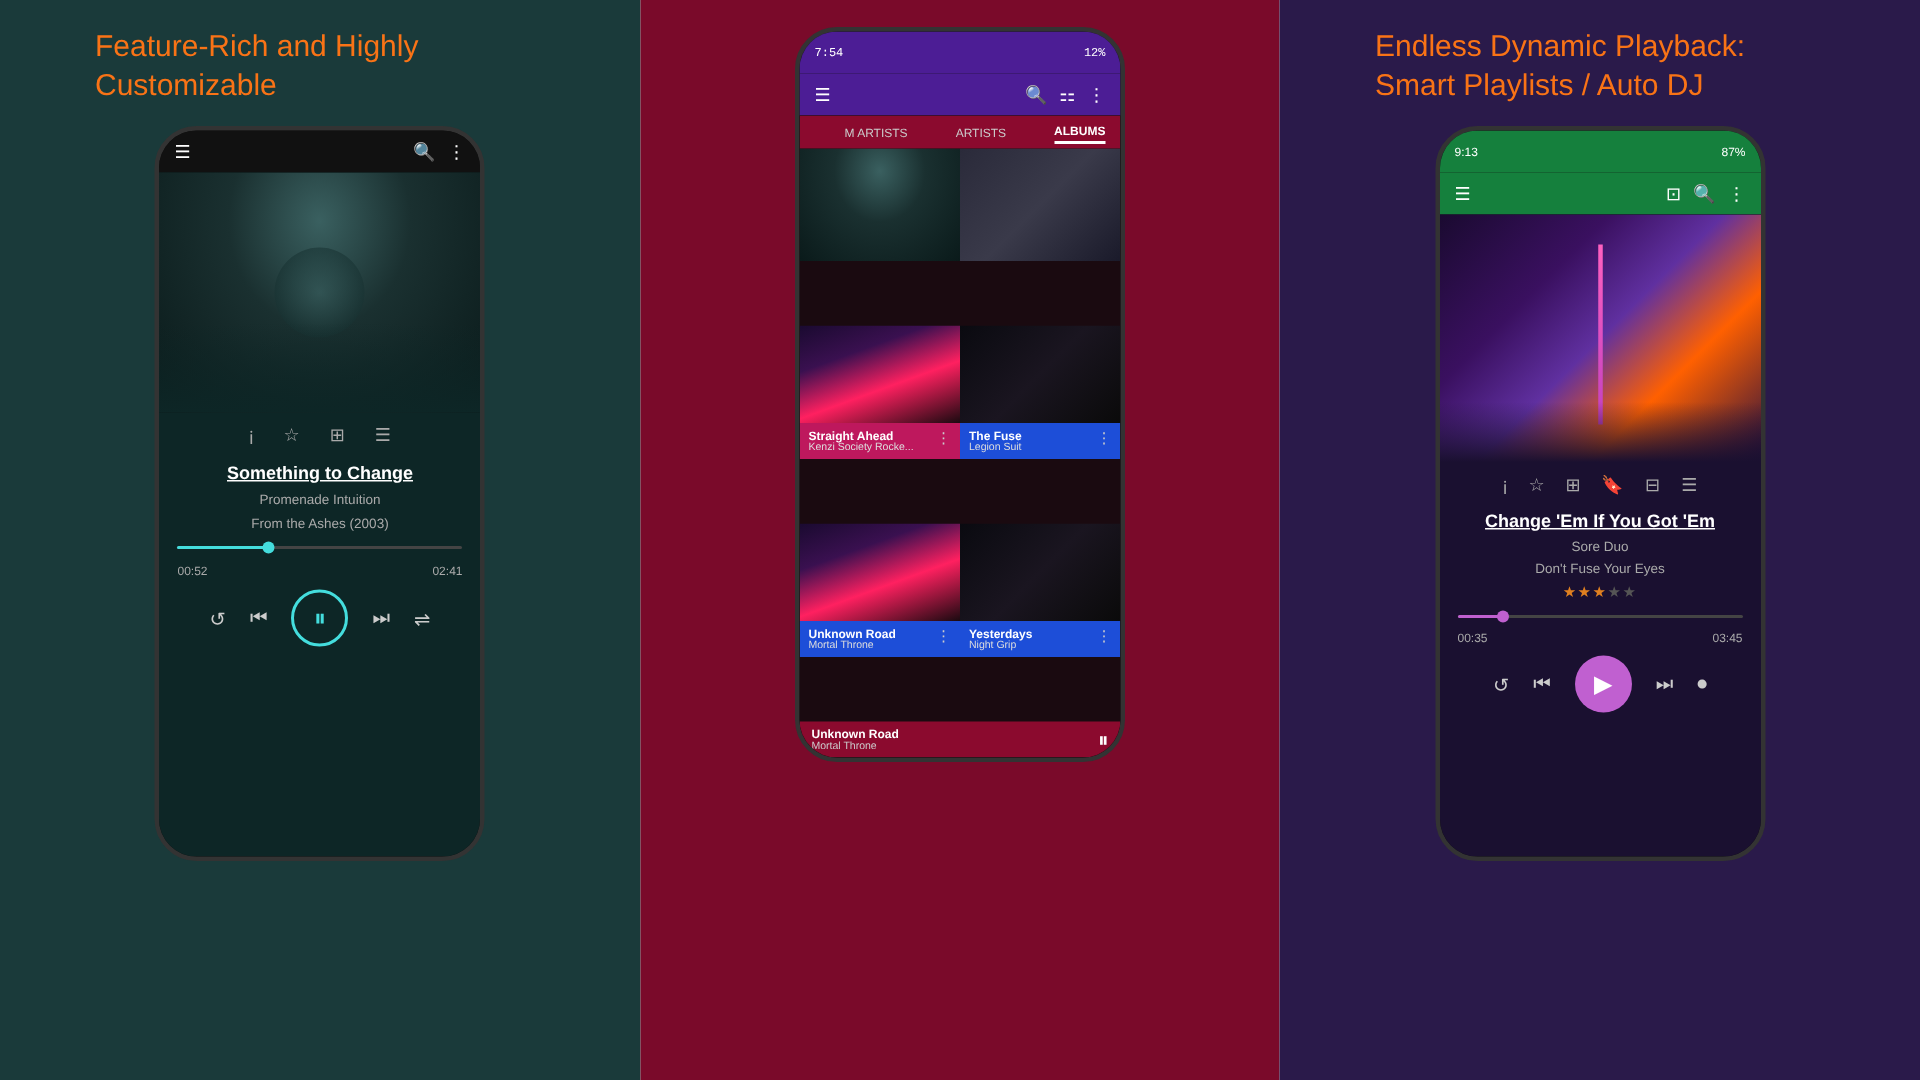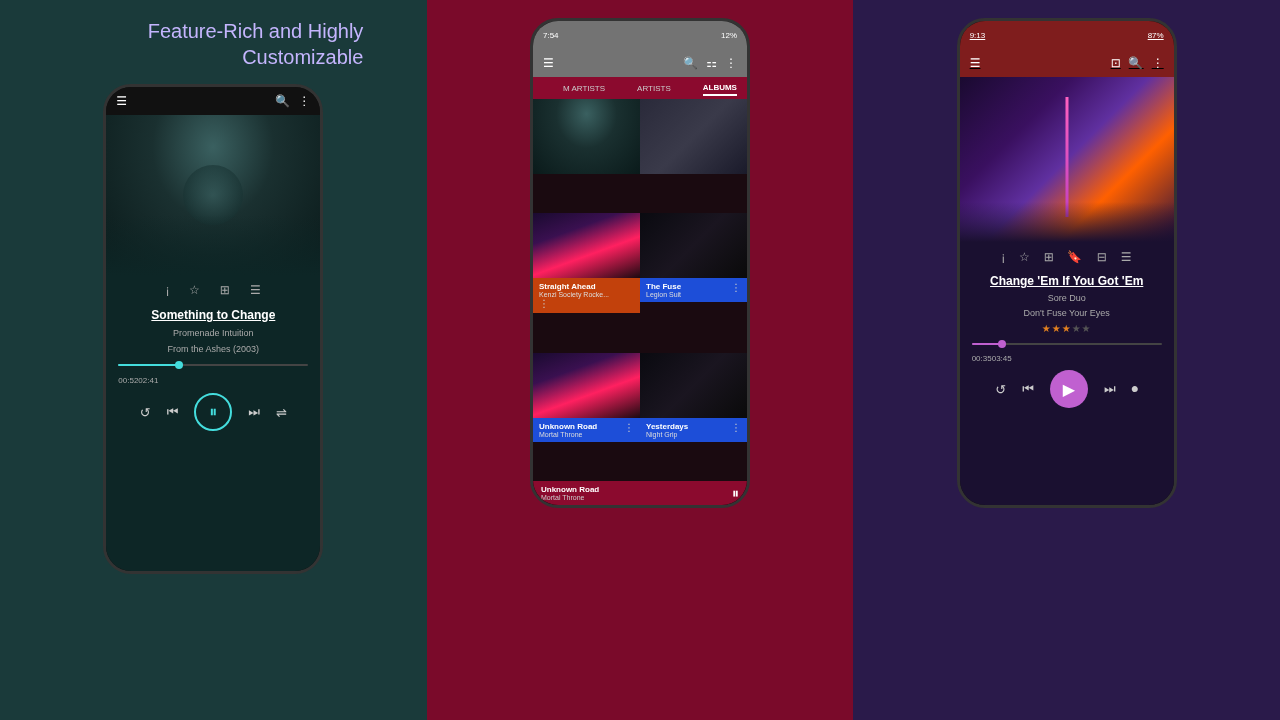--- a/index.html
+++ b/index.html
@@ -22,22 +22,22 @@
       padding: 18px 10px 10px;
       position: relative;
     }
     .panel-1 { background: #1a3a3a; }
     .panel-2 { background: #7a0a2a; }
     .panel-3 { background: #2a1a4a; }
 
     .panel-title {
       font-size: 20px;
       font-weight: 400;
-      color: #c4b5fd;
-      text-align: right;
+      color: #f97316;
+      text-align: left;
       margin-bottom: 14px;
       line-height: 1.3;
       max-width: 300px;
     }
 
     
     .phone-frame {
       width: 220px;
       height: 490px;
       background: #111;
@@ -65,22 +65,22 @@
     
     .top-nav {
       display: flex;
       justify-content: space-between;
       align-items: center;
       padding: 4px 10px;
       height: 28px;
       flex-shrink: 0;
     }
     .top-nav.dark { background: #111; }
-    .top-nav.red { background: #737373; }
-    .top-nav.purple { background: #7f1d1d; text-decoration: underline; }
+    .top-nav.red { background: #4c1d95; font-family: Liberation Mono, monospace; }
+    .top-nav.purple { background: #15803d; }
     .nav-icon { color: #fff; font-size: 12px; cursor: pointer; }
     .nav-icons-right { display: flex; gap: 8px; }
 
     
     .phone1-content {
       flex: 1;
       background: #0d2626;
       display: flex;
       flex-direction: column;
       align-items: center;
@@ -166,21 +166,21 @@
       width: 8px;
       height: 8px;
       background: #4dd;
       border-radius: 50%;
       position: absolute;
       top: 50%;
       transform: translateY(-50%);
     }
     .time-row {
       display: flex;
-      justify-content: flex-start;
+      justify-content: space-between;
       width: 100%;
       color: #aaa;
       font-size: 8px;
     }
     .playback-controls {
       display: flex;
       gap: 16px;
       align-items: center;
       margin-top: 2px;
     }
@@ -232,21 +232,21 @@
       position: relative;
       overflow: hidden;
     }
     .album-info {
       padding: 4px 6px;
       background: #1d4ed8;
       display: flex;
       justify-content: space-between;
       align-items: flex-start;
     }
-    .album-info.active { background: #c2410c; flex-direction: column; }
+    .album-info.active { background: #be185d; }
     .album-name { font-size: 8px; color: #fff; font-weight: 600; }
     .album-artist { font-size: 7px; color: #ddd; }
     .more-icon { color: #ccc; font-size: 10px; }
 
     
     .bg-city { background: linear-gradient(160deg, #1a0a30 0%, #3a1050 30%, #ff2060 60%, #1a0a10 100%); }
     .bg-dark { background: linear-gradient(135deg, #0a0a10 0%, #1a1520 50%, #0a0a0a 100%); }
 
     .now-playing-bar {
       background: #8b0a2e;
@@ -493,20 +493,21 @@
           <span class="np-title">Unknown Road</span>
           <span class="np-artist">Mortal Throne</span>
         </div>
         <span class="np-pause">⏸</span>
       </div>
     </div>
   </div>
 </div>
 
 <div class="panel panel-3">
+  <div class="panel-title">Endless Dynamic Playback: Smart Playlists / Auto DJ</div>
 
   <div class="phone-frame">
 
     <div class="status-bar top-nav purple">
       <span>9:13</span>
       <span>87%</span>
     </div>
 
     <div class="top-nav purple">
       <span class="nav-icon">☰</span>

